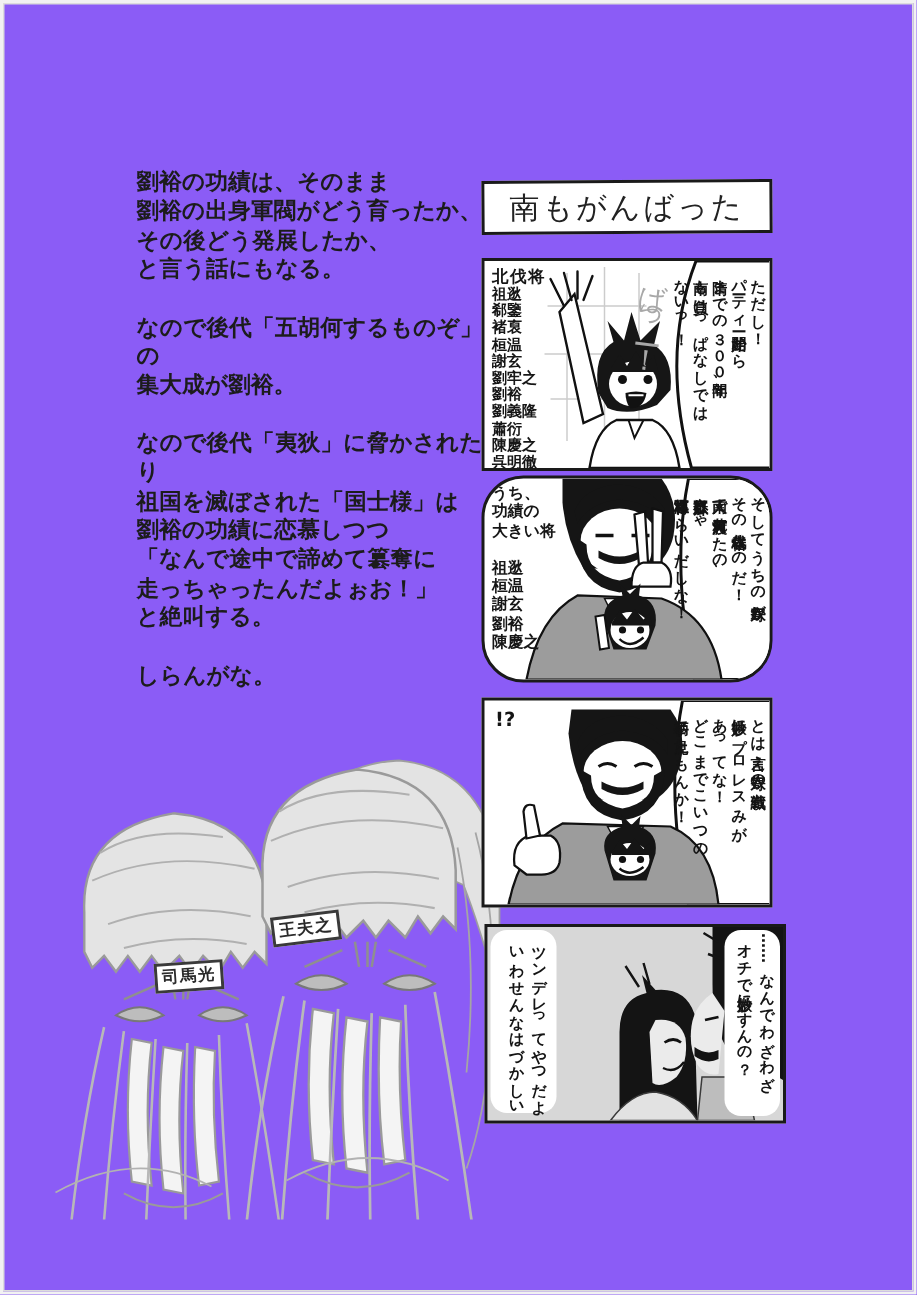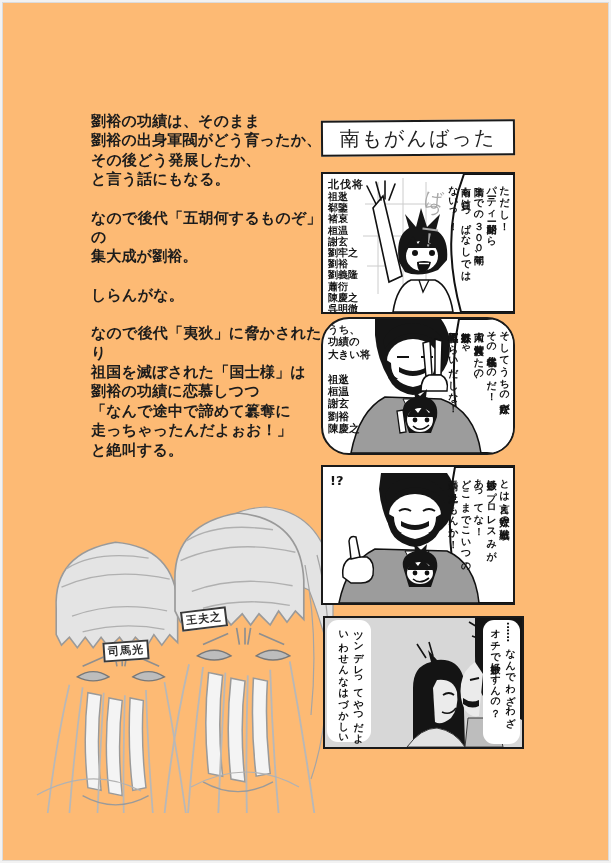--- a/index.html
+++ b/index.html
@@ -1,21 +1,21 @@
 <!DOCTYPE html>
 <html><head>
 <meta charset="utf-8">
 <style>
   html,body{margin:0;padding:0;}
   body{
     width:611px;height:863px;position:relative;overflow:hidden;
     background:#f2f2f2;
     font-family:"DejaVu Sans",sans-serif;
   }
-  .page{position:absolute;inset:2px;background:#fdba74;border:1px solid #dcdcdc;}
+  .page{position:absolute;inset:2px;background:#8b5cf6;border:1px solid #dcdcdc;}
 
   
   .essay{position:absolute;left:88px;top:109px;width:242px;z-index:3;}
   .essay p{
     margin:0 0 19px 0;font-size:15px;line-height:19.4px;font-weight:bold;
     color:#1c1c1c;white-space:pre-line;letter-spacing:0.2px;
   }
 
   
   .comic{position:absolute;left:318px;top:117px;width:205px;height:632px;z-index:2;}
@@ -66,27 +66,27 @@
 
 <div class="page">
 
   <div class="essay">
     <p>劉裕の功績は、そのまま
 劉裕の出身軍閥がどう育ったか、
 その後どう発展したか、
 と言う話にもなる。</p>
     <p>なので後代「五胡何するものぞ」の
 集大成が劉裕。</p>
-    <p>しらんがな。</p>
     <p>なので後代「夷狄」に脅かされたり
 祖国を滅ぼされた「国士様」は
 劉裕の功績に恋慕しつつ
 「なんで途中で諦めて簒奪に
 走っちゃったんだよぉお！」
 と絶叫する。</p>
+    <p>しらんがな。</p>
   </div>
 
   <div class="sketch">
     <svg viewBox="0 0 308 318">
       <defs>
         <g id="cryface">
           <path d="M10,60 Q8,18 55,10 Q100,14 102,58 L102,86 L96,80 L90,88 L84,80 L78,90 L70,82 L64,90 L58,82 L50,90 L44,82 L38,90 L32,82 L26,90 L20,82 L14,88 L10,80 Z" fill="#e4e4e4" stroke="#9a9a9a" stroke-width="1.2"></path>
           <path d="M18,30 Q40,16 80,22 M14,44 Q50,28 96,38 M22,66 Q55,54 94,62 M30,78 Q60,70 92,76" stroke="#b0b0b0" fill="none" stroke-width="1"></path>
           <path d="M30,104 L48,96 M70,96 L88,104 M54,92 L56,104 M60,92 L60,104 M64,92 L62,104" stroke="#8f8f8f" stroke-width="1.2" fill="none"></path>
           <path d="M26,112 Q38,104 50,112 Q38,118 26,112 Z" fill="#bdbdbd" stroke="#787878" stroke-width="1"></path>

